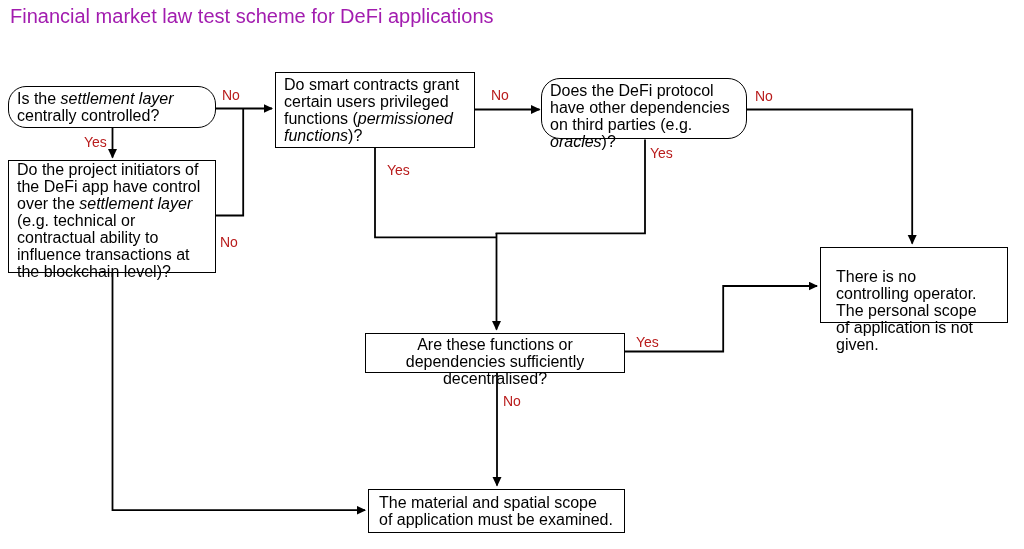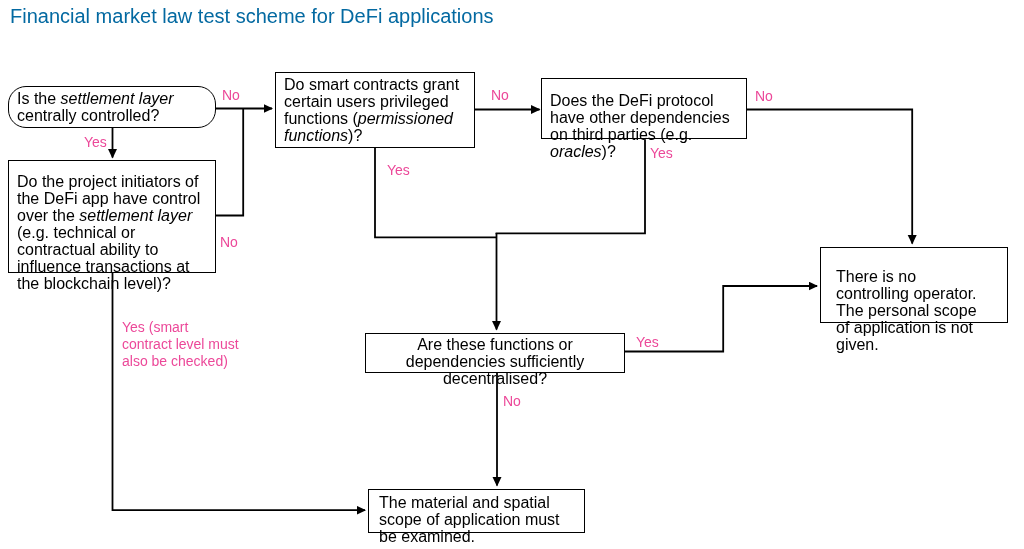--- a/index.html
+++ b/index.html
@@ -11,21 +11,21 @@
     font-family: "Liberation Sans", sans-serif;
     color: #000000;
     overflow: hidden;
   }
   .title {
     position: absolute;
     left: 10px;
     top: 5px;
     font-size: 20px;
     font-weight: 400;
-    color: #0369a1;
+    color: #a21caf;
     white-space: nowrap;
   }
   .edges {
     position: absolute;
     left: 0; top: 0;
     width: 1024px; height: 549px;
   }
   .edges path {
     fill: none;
     stroke: #000000;
@@ -38,21 +38,21 @@
     background: #ffffff;
     font-size: 16px;
     line-height: 17px;
     color: #000000;
   }
   .node i { font-style: italic; }
   .lbl {
     position: absolute;
     font-size: 14px;
     line-height: 17px;
-    color: #ec4899;
+    color: #b91c1c;
     white-space: nowrap;
   }
   .prelines { white-space: pre-line; }
 </style>
 </head>
 <body>
 
 <div class="stage">
 
   <div class="title">Financial market law test scheme for DeFi applications</div>
@@ -73,51 +73,48 @@
     <path d="M625,351.5 H723.2 V286 H817" marker-end="url(#arrow)"></path>
     <path d="M747,109.5 H912.2 V243.5" marker-end="url(#arrow)"></path>
     <path d="M497,373 V485.5" marker-end="url(#arrow)"></path>
     <path d="M112.5,273 V510.2 H365" marker-end="url(#arrow)"></path>
   </svg>
 
   <div class="node" style="left:8px; top:86px; width:208px; height:42px; padding:3px 8px;border-radius:18px;">
     <span>Is the </span><i>settlement layer</i><span> centrally controlled?</span>
   </div>
 
-  <div class="node" style="left:8px; top:160px; width:208px; height:113px; padding:12px 8px;">
+  <div class="node" style="left:8px; top:160px; width:208px; height:113px; padding:0 8px;">
     <span>Do the project initiators of the DeFi app have control over the </span><i>settlement layer</i><span> (e.g. technical or contractual ability to influence transactions at the blockchain level)?</span>
   </div>
 
   <div class="node" style="left:275px; top:72px; width:200px; height:76px; padding:3px 8px;">
     <span>Do smart contracts grant certain users privileged functions (</span><i>permissioned functions</i><span>)?</span>
   </div>
 
-  <div class="node" style="left:541px; top:78px; width:206px; height:61px; padding:13px 8px;">
+  <div class="node" style="left:541px; top:78px; width:206px; height:61px; padding:3px 8px;border-radius:19px;">
     <span>Does the DeFi protocol have other dependencies on third parties (e.g. </span><i>oracles</i><span>)?</span>
   </div>
 
   <div class="node" style="left:365px; top:333px; width:260px; height:40px; padding:2px 10px;text-align:center;">
     <span>Are these functions or dependencies sufficiently decentralised?</span>
   </div>
 
   <div class="node prelines" style="left:820px; top:247px; width:188px; height:76px; padding:3px 15px;">
     <span class="prelines">There is no controlling operator.
 The personal scope of application is not given.</span>
   </div>
 
-  <div class="node" style="left:368px; top:489px; width:217px; height:44px; padding:4px 10px;">
+  <div class="node" style="left:368px; top:489px; width:257px; height:44px; padding:4px 10px;">
     <span>The material and spatial scope of application must be examined.</span>
   </div>
 
   <div class="lbl" style="left:222px; top:87px;">No</div>
   <div class="lbl" style="left:84px; top:134px;">Yes</div>
   <div class="lbl" style="left:220px; top:234px;">No</div>
-  <div class="lbl prelines" style="left:122px; top:319px;">Yes (smart
-contract level must
-also be checked)</div>
   <div class="lbl" style="left:491px; top:87px;">No</div>
   <div class="lbl" style="left:387px; top:162px;">Yes</div>
   <div class="lbl" style="left:755px; top:88px;">No</div>
   <div class="lbl" style="left:650px; top:145px;">Yes</div>
   <div class="lbl" style="left:636px; top:334px;">Yes</div>
   <div class="lbl" style="left:503px; top:393px;">No</div>
 
 </div>
 
 </body></html>

